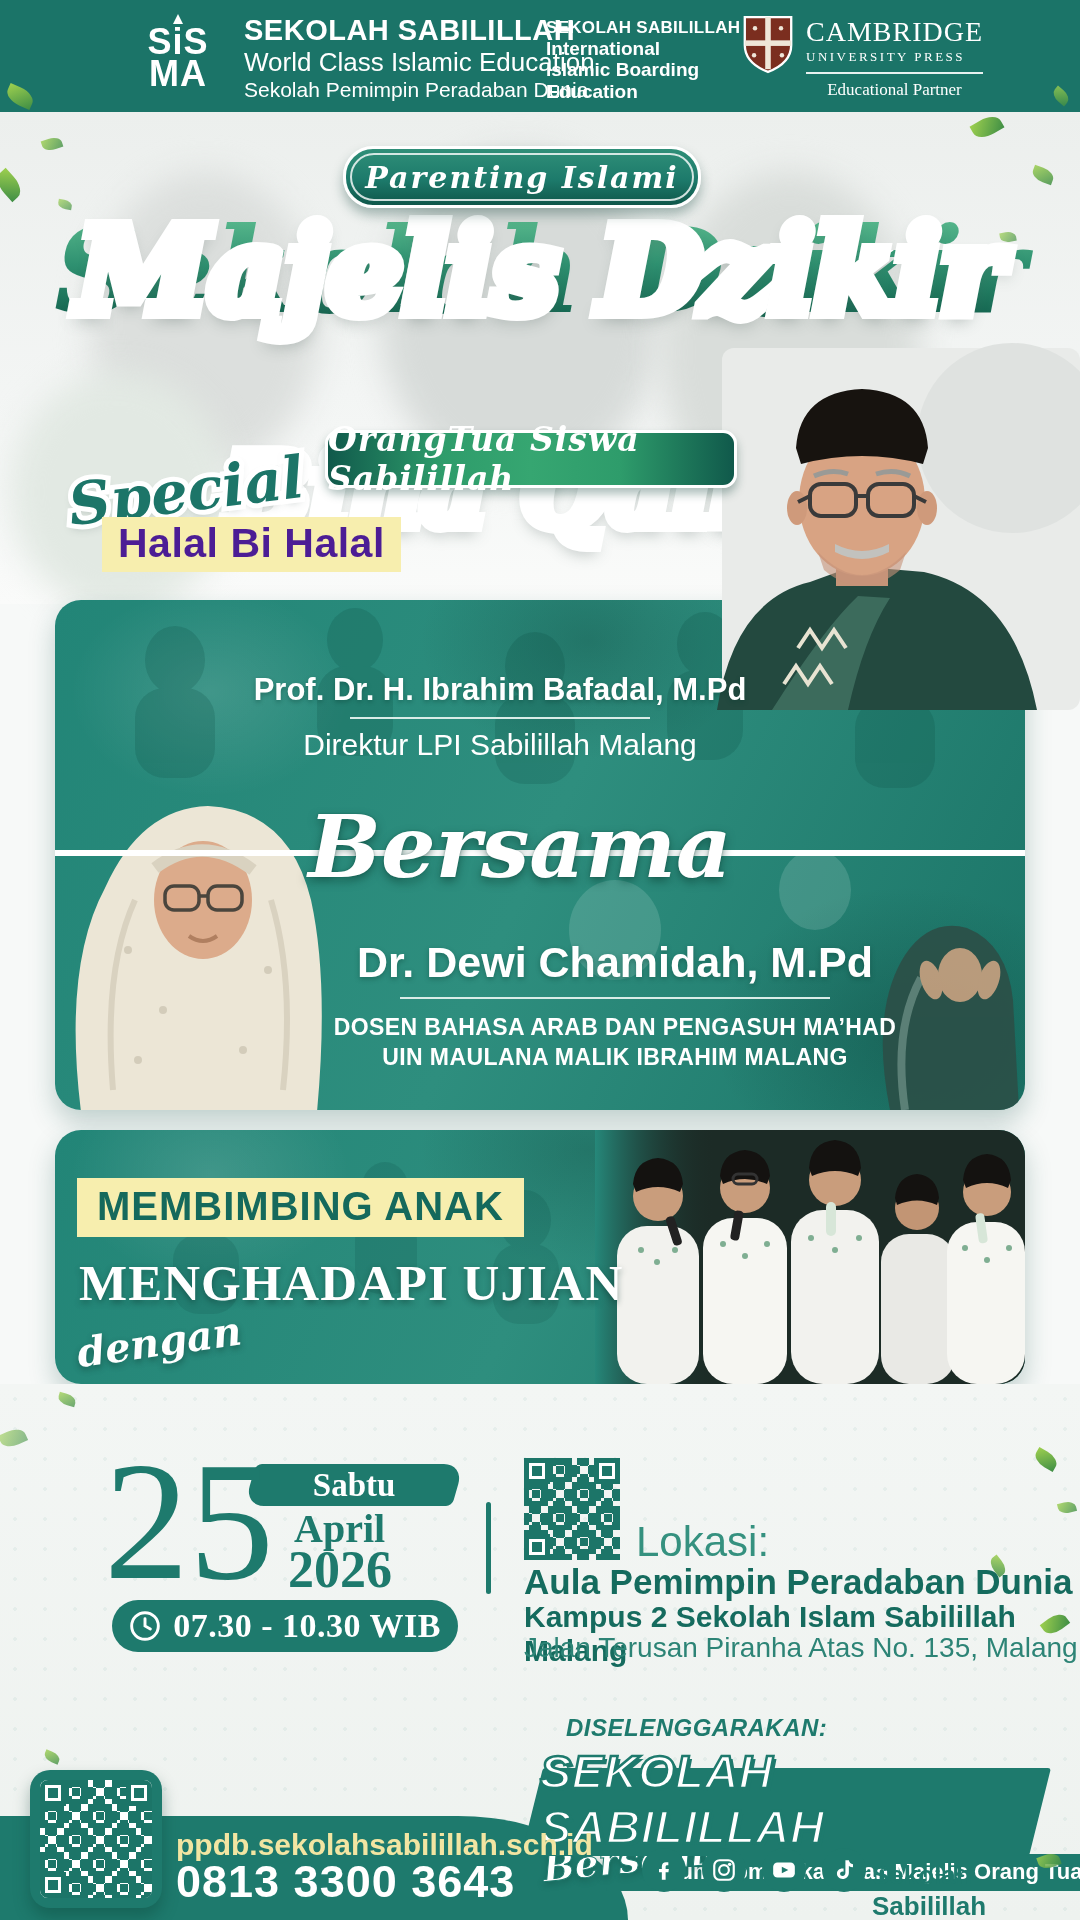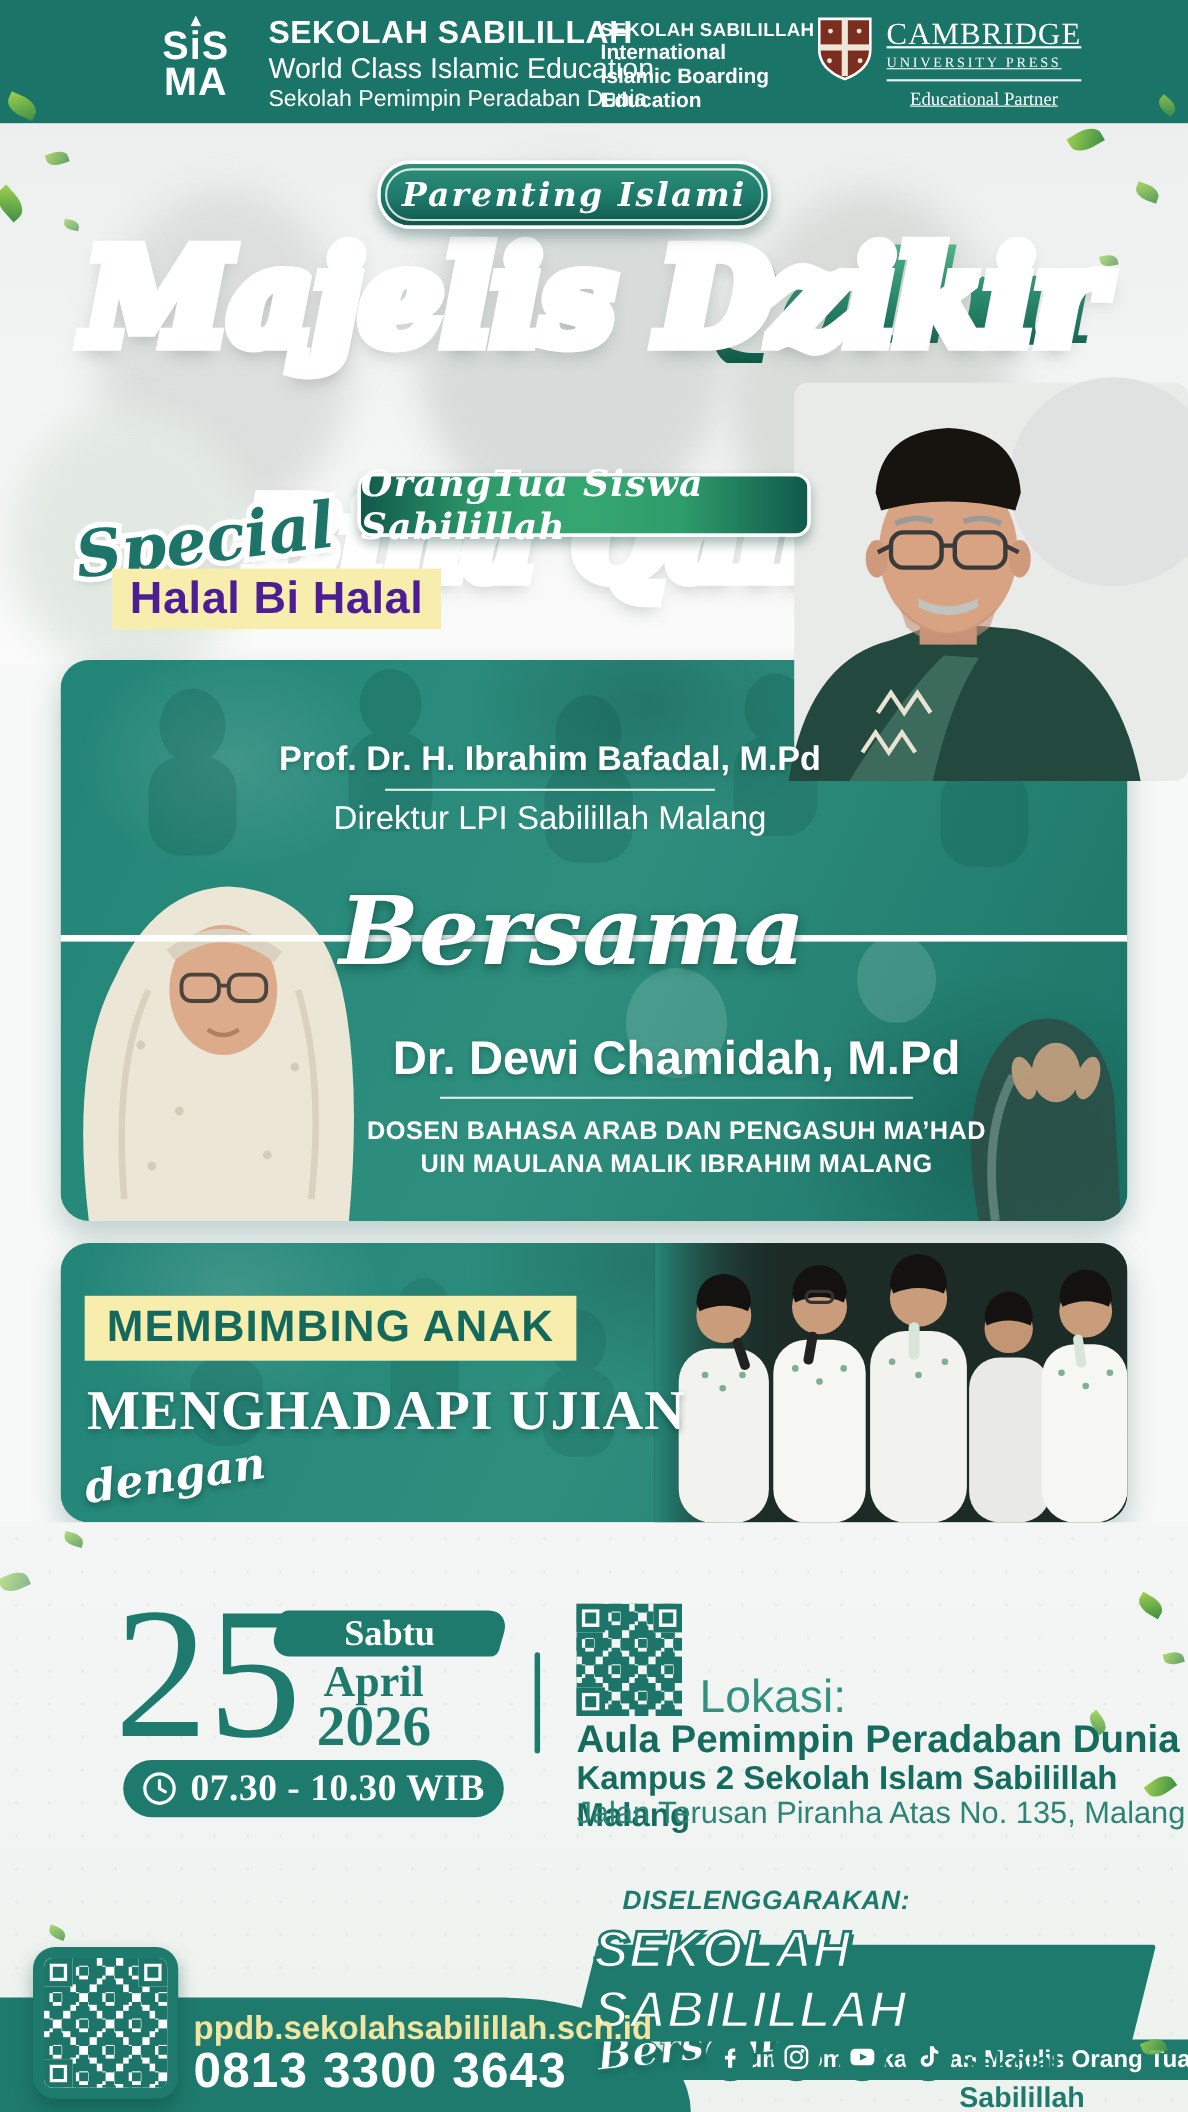--- a/index.html
+++ b/index.html
@@ -11,21 +11,21 @@
   .sisma .dome{display:block;width:10px;height:10px;margin:0 auto 2px;background:#fff;clip-path:polygon(50% 0,100% 100%,0 100%);}
   .sisma span.row{display:block;font-size:36px;}
   .hb1{position:absolute;left:244px;top:13px;line-height:1.18;}
   .hb1 .l1{font-size:29px;font-weight:800;letter-spacing:.5px;}
   .hb1 .l2{font-size:26px;font-weight:300;}
   .hb1 .l3{font-size:21px;font-weight:400;}
   .hb2{position:absolute;left:546px;top:18px;line-height:1.15;}
   .hb2 .l0{font-size:17px;font-weight:900;letter-spacing:.3px;}
   .hb2 .l{font-size:19px;font-weight:700;}
   .hcam{position:absolute;left:742px;top:14px;display:flex;gap:12px;align-items:flex-start;font-family:"Liberation Serif",serif;}
-  .hcam .txt{padding-top:2px;text-decoration:underline;}
+  .hcam .txt{padding-top:2px;}
   .hcam .cname{font-size:28px;letter-spacing:1px;}
   .hcam .csub{font-size:13px;letter-spacing:2.5px;margin-top:1px;}
   .hcam .cline{height:2px;background:#fff;opacity:.9;margin:7px 0 6px;}
   .hcam .cpart{font-size:17px;text-align:center;}
   
   .hero{position:absolute;left:0;top:112px;width:1080px;height:492px;background:linear-gradient(180deg,#ecefed 0%,#f4f6f5 65%,#fafbfa 100%);}
   .hblob{position:absolute;border-radius:50%;filter:blur(16px);}
   .badge{position:absolute;left:343px;top:146px;width:352px;height:56px;border-radius:30px;border:3px solid #fff;
     background:linear-gradient(180deg,#2f8f78 0%,#1d7a6b 55%,#0f574a 100%);
     box-shadow:0 7px 12px rgba(20,70,60,.35);display:flex;align-items:center;justify-content:center;z-index:4;}
@@ -174,21 +174,21 @@
     <div class="hblob" style="left:90px;top:60px;width:230px;height:300px;background:#dcdfdd;"></div>
     <div class="hblob" style="left:380px;top:40px;width:280px;height:330px;background:#d7dbd9;"></div>
     <div class="hblob" style="left:660px;top:60px;width:260px;height:360px;background:#d9ddda;"></div>
     <div class="hblob" style="left:10px;top:260px;width:220px;height:240px;background:#e2e9e3;"></div>
   </div>
 
   <div class="badge">
     <span class="t script">Parenting Islami</span>
   </div>
 
-  <div class="abs outl script grad title1" data-text="Majelis Dzikir">Majelis Qalbu</div>
+  <div class="abs outl script grad title1" data-text="Majelis Dzikir">Sekolah Dzikir</div>
   <div class="abs outl script grad title2" data-text="Bina Qalbu">Bina Qalbu</div>
 
   <div class="banner">
     <span class="t script">OrangTua Siswa Sabilillah</span>
   </div>
 
   <div class="special outl script" data-text="Special">Special</div>
   <div class="special-box">Halal Bi Halal</div>
 
   <svg class="photo" style="left:622px;top:298px;width:458px;height:412px;z-index:3;" viewBox="0 0 458 412">

